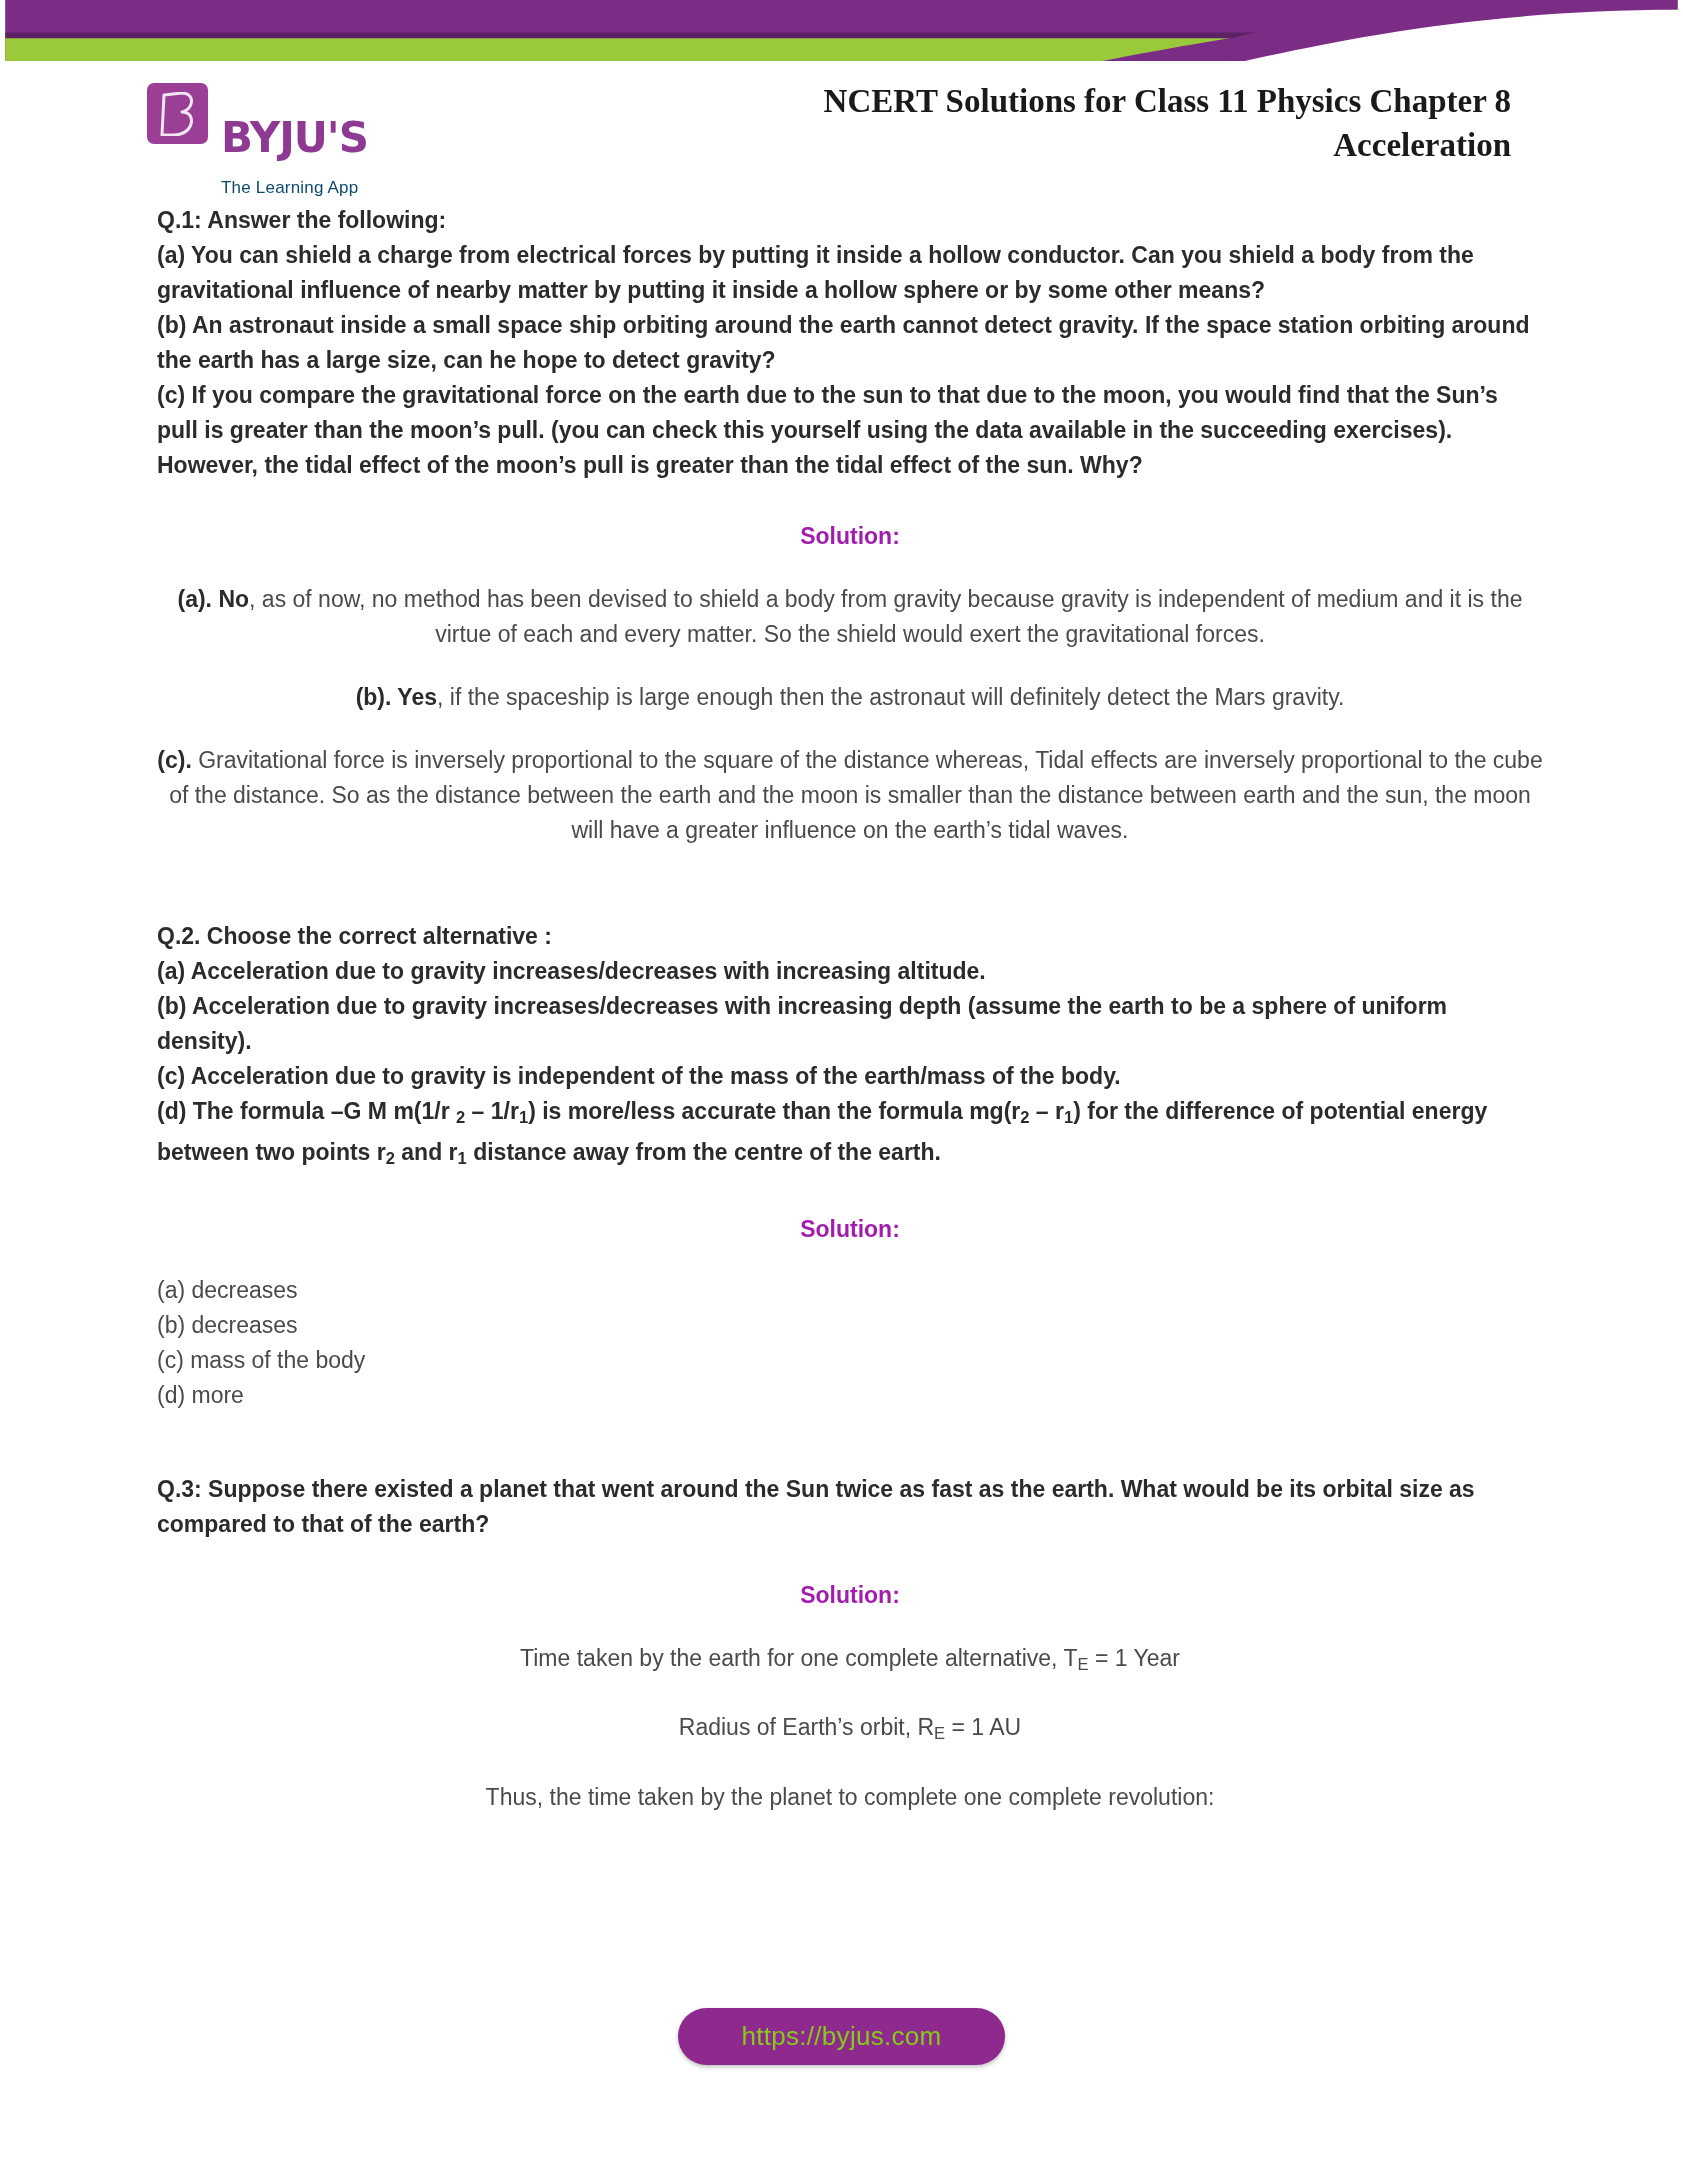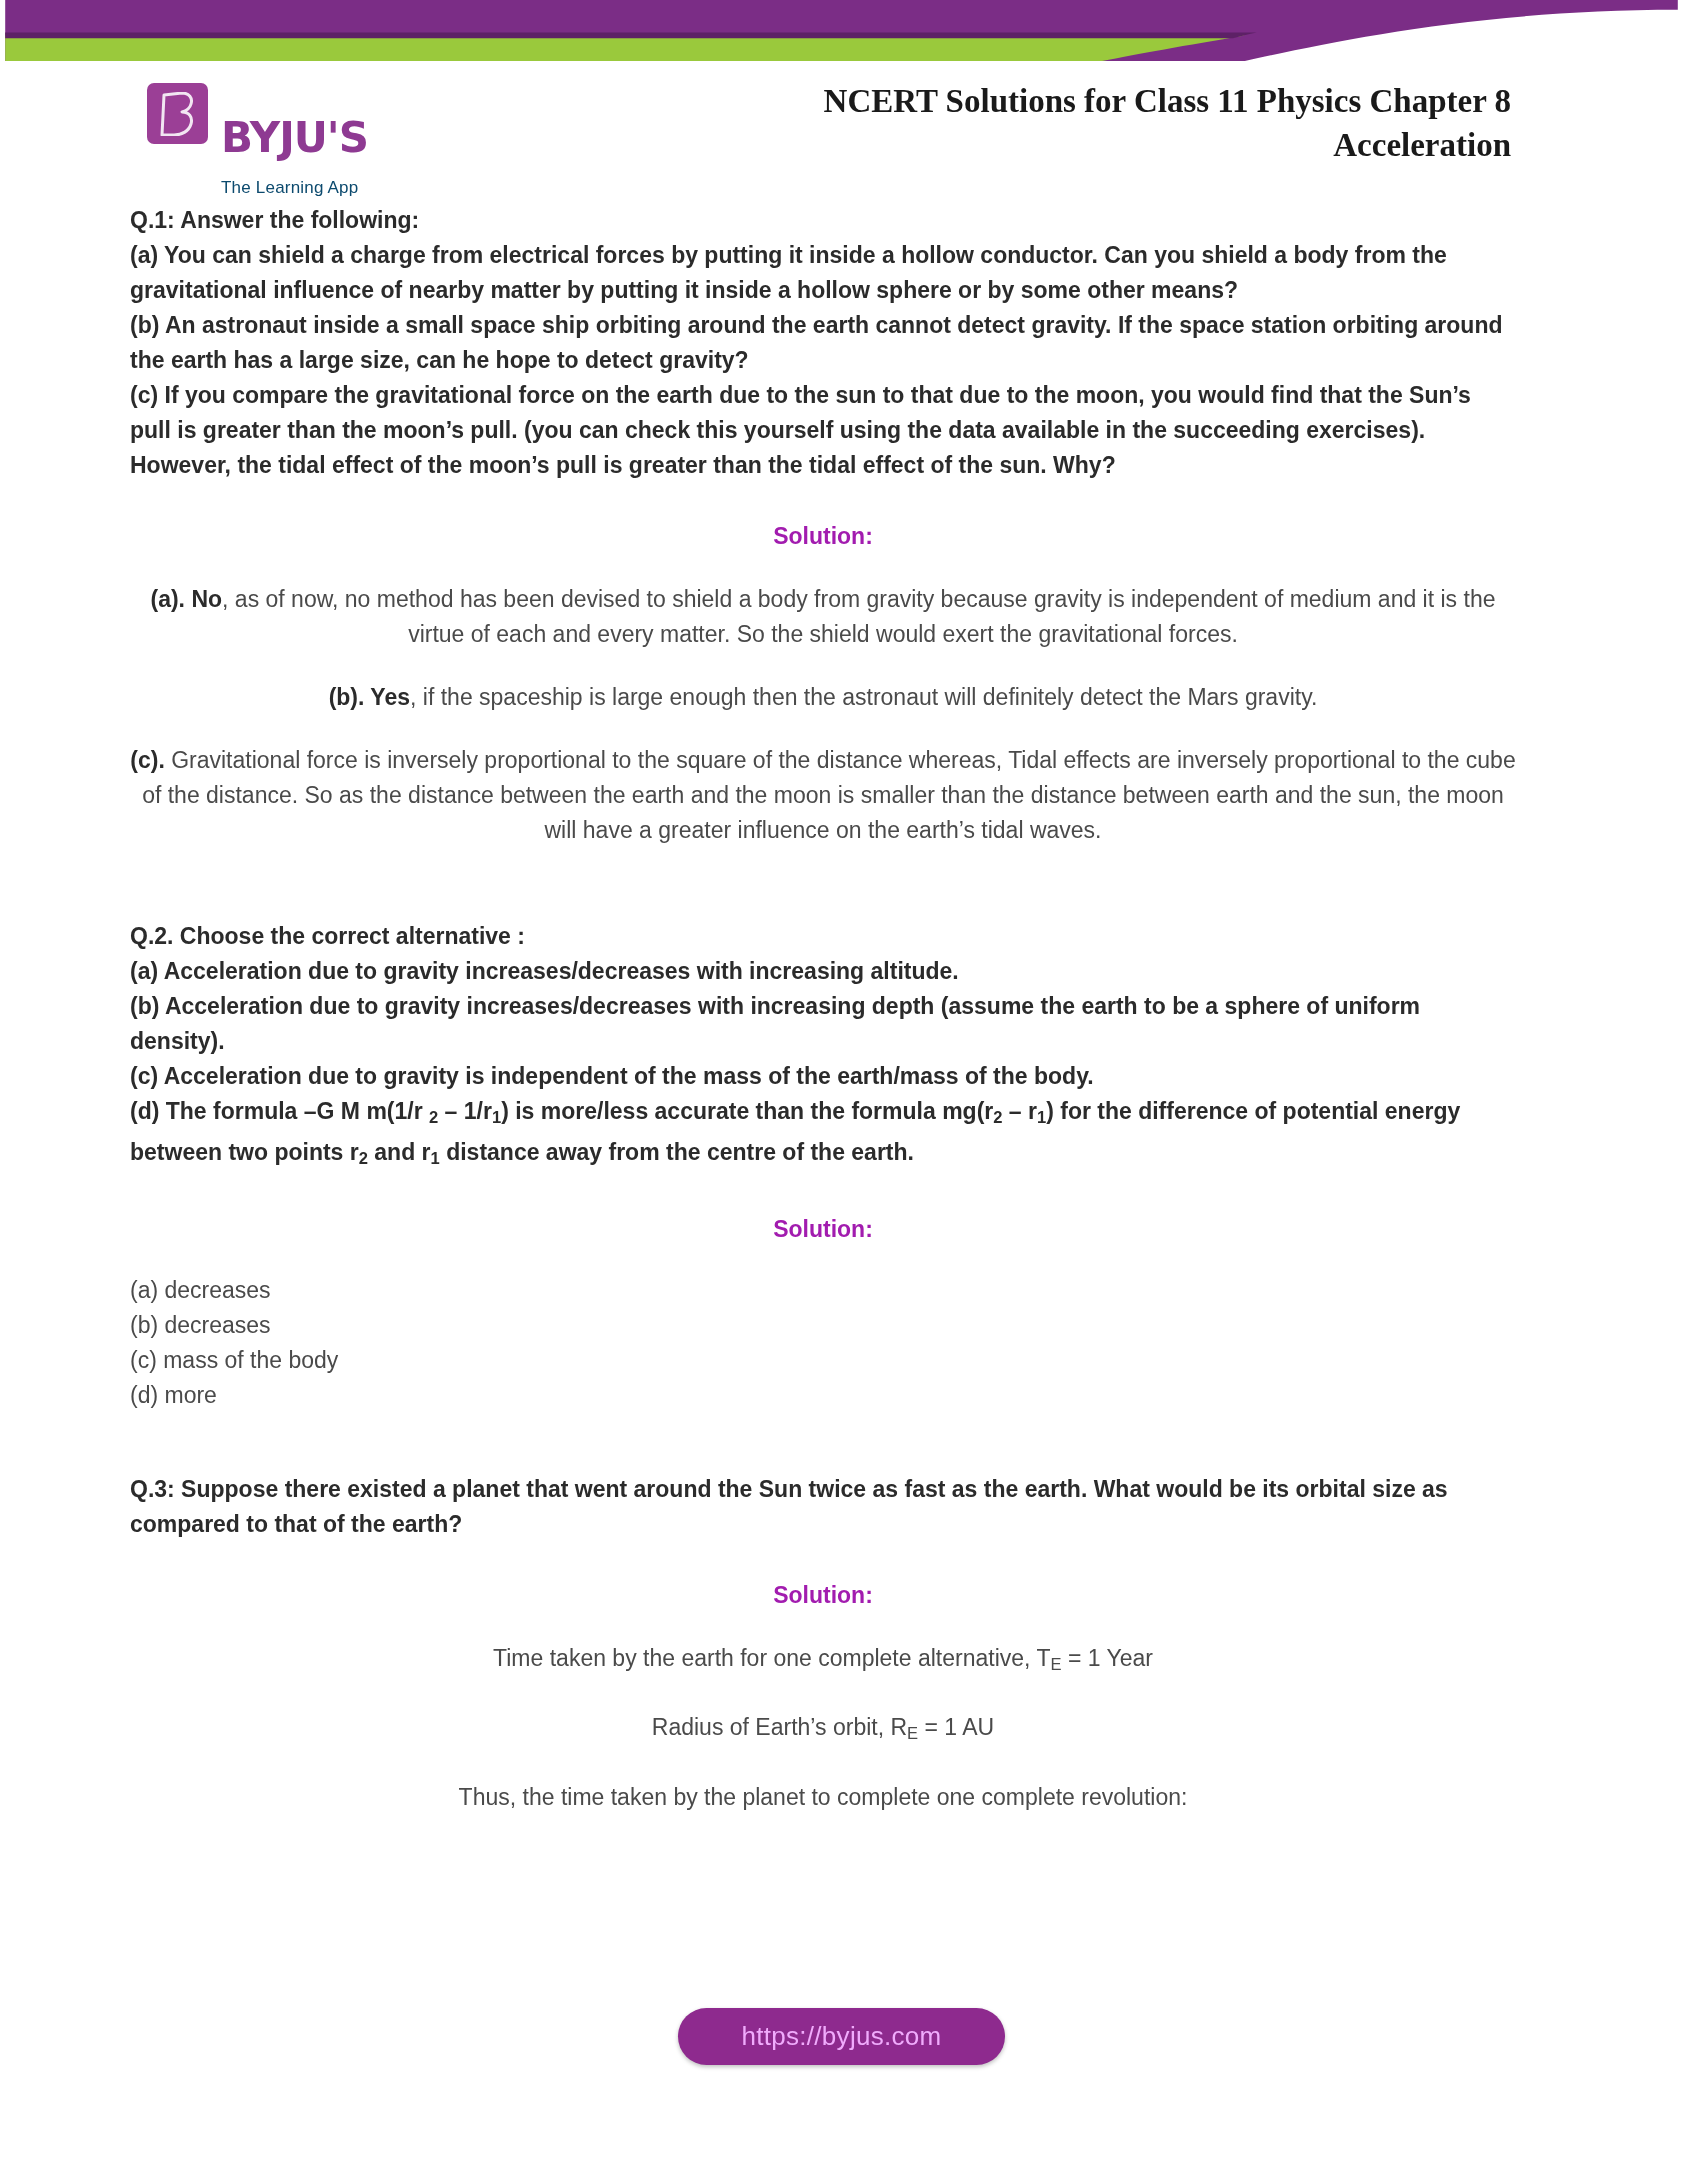--- a/index.html
+++ b/index.html
@@ -89,21 +89,21 @@
     font-weight: bold;
     font-size: 33px;
     line-height: 44px;
     color: #1a1a1a;
   }
 
   
   .content {
     position: absolute;
     top: 203px;
-    left: 130px;
+    left: 157px;
     width: 1386px;
     color: #3d3d3d;
     font-size: 23px;
     line-height: 35px;
   }
   .q-block {
     font-weight: bold;
     color: #2b2b2b;
     font-size: 23px;
     line-height: 35px;
@@ -144,21 +144,21 @@
   .footer {
     position: absolute;
     left: 0;
     top: 2008px;
     width: 1683px;
     display: flex;
     justify-content: center;
   }
   .footer-btn {
     background: #8e2a8e;
-    color: #f0abfc;
+    color: #84cc16;
     border-radius: 30px;
     padding: 13px 63px;
     font-size: 26px;
     font-family: "Liberation Sans", sans-serif;
     letter-spacing: 0.3px;
     box-shadow: 0 2px 4px rgba(0,0,0,0.25);
   }
 </style>
 </head>
 <body>

